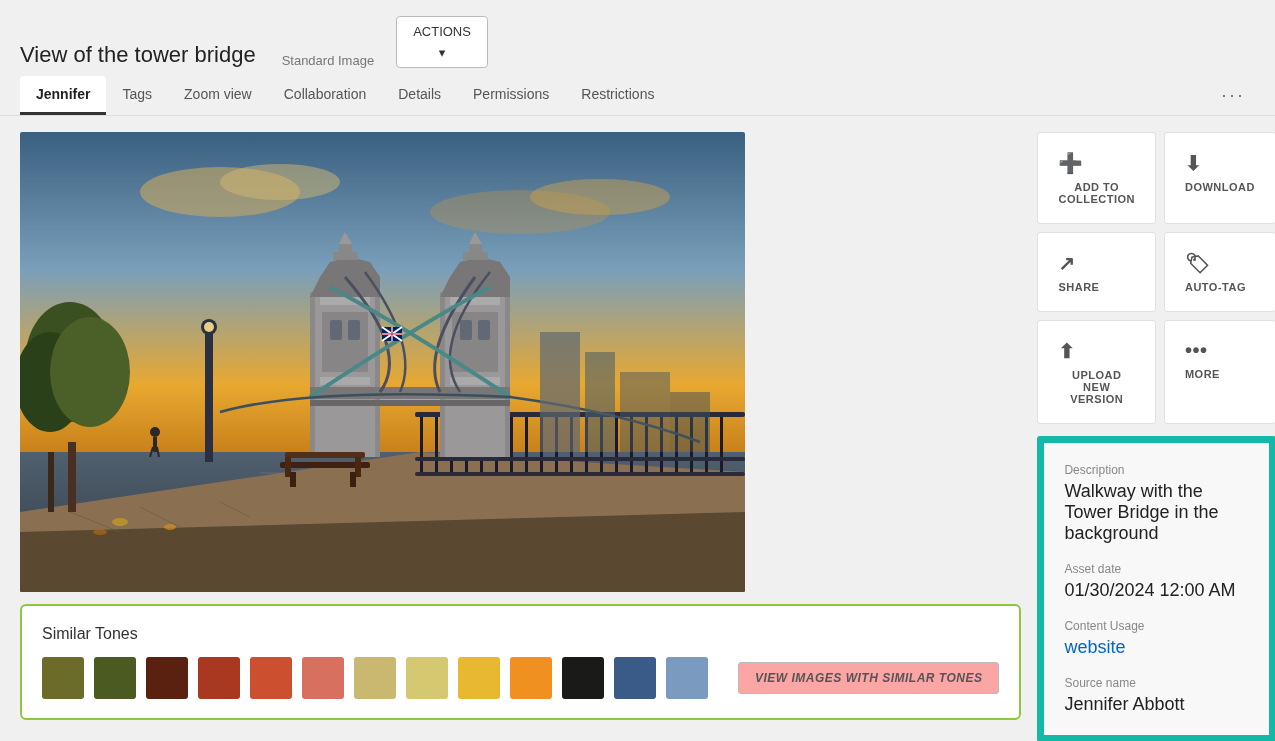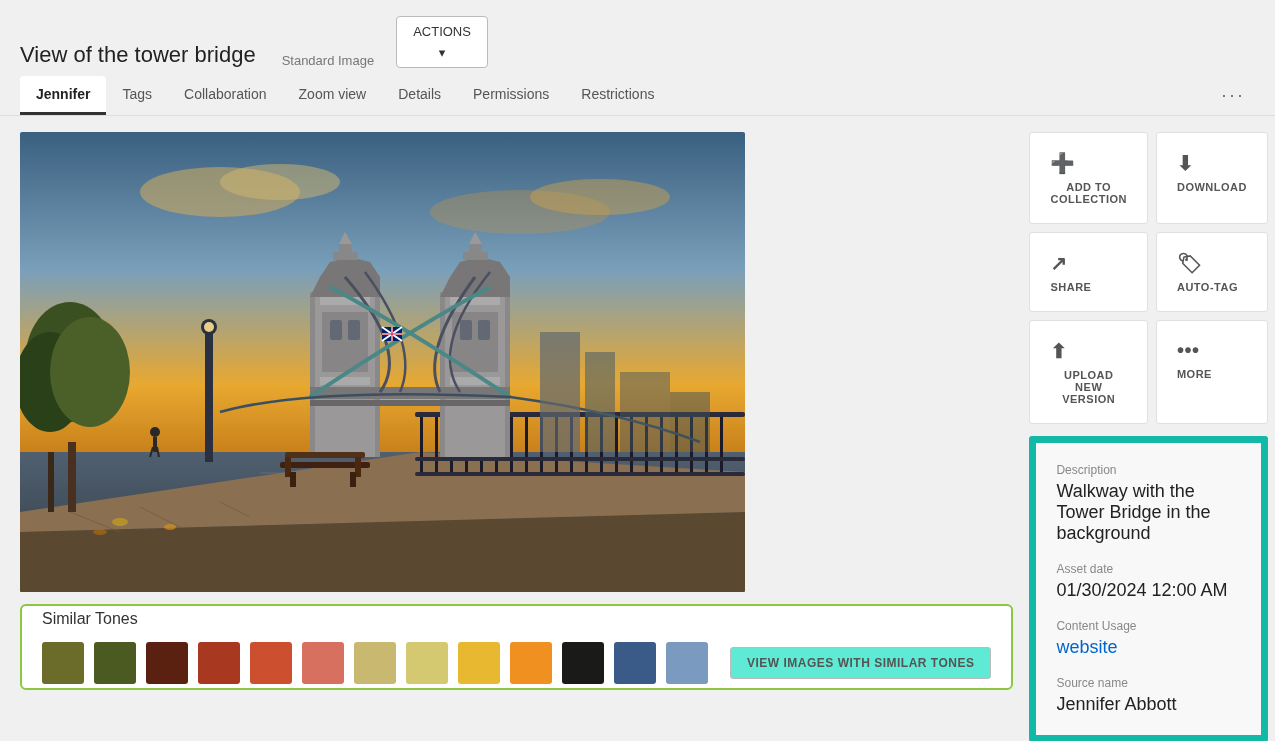--- a/index.html
+++ b/index.html
@@ -98,51 +98,52 @@
       width: 725px;
       height: 460px;
       overflow: hidden;
       border-radius: 2px;
     }
     
     .similar-tones {
       border: 2px solid #8dc63f;
       border-radius: 6px;
       background: #fff;
-      padding: 4px 20px;
+      padding: 19px 20px;
     }
     .similar-tones-title {
       font-size: 16px;
       font-weight: 500;
       color: #333;
       margin-bottom: 14px;
     }
     .tones-row {
       display: flex;
       align-items: center;
       gap: 10px;
     }
     .tone-swatch {
       width: 42px;
       height: 42px;
       border-radius: 3px;
       cursor: pointer;
     }
     .view-similar-btn {
-      margin-left: 12px;
+      margin-left: 20px;
       padding: 8px 16px;
       border: 1px solid #bbb;
-      background: #5eead4;
+      background: #fca5a5;
       border-radius: 3px;
       font-size: 12px;
       font-weight: 600;
       color: #555;
       cursor: pointer;
       letter-spacing: 0.5px;
       white-space: nowrap;
+      font-style: italic;
     }
     
     .right-col {
       flex: 1;
       display: flex;
       flex-direction: column;
       gap: 12px;
     }
     
     .action-grid {
@@ -219,22 +220,22 @@
     <span class="header-badge">Standard Image</span>
     <button class="actions-btn">
       <span>ACTIONS</span>
       <span>▾</span>
     </button>
   </div>
 
   <div class="tabs-bar">
     <a class="tab active">Jennifer</a>
     <a class="tab">Tags</a>
+    <a class="tab">Zoom view</a>
     <a class="tab">Collaboration</a>
-    <a class="tab">Zoom view</a>
     <a class="tab">Details</a>
     <a class="tab">Permissions</a>
     <a class="tab">Restrictions</a>
     <span class="tabs-more">···</span>
   </div>
 
   <div class="main-content">
 
     <div class="left-col">
 

